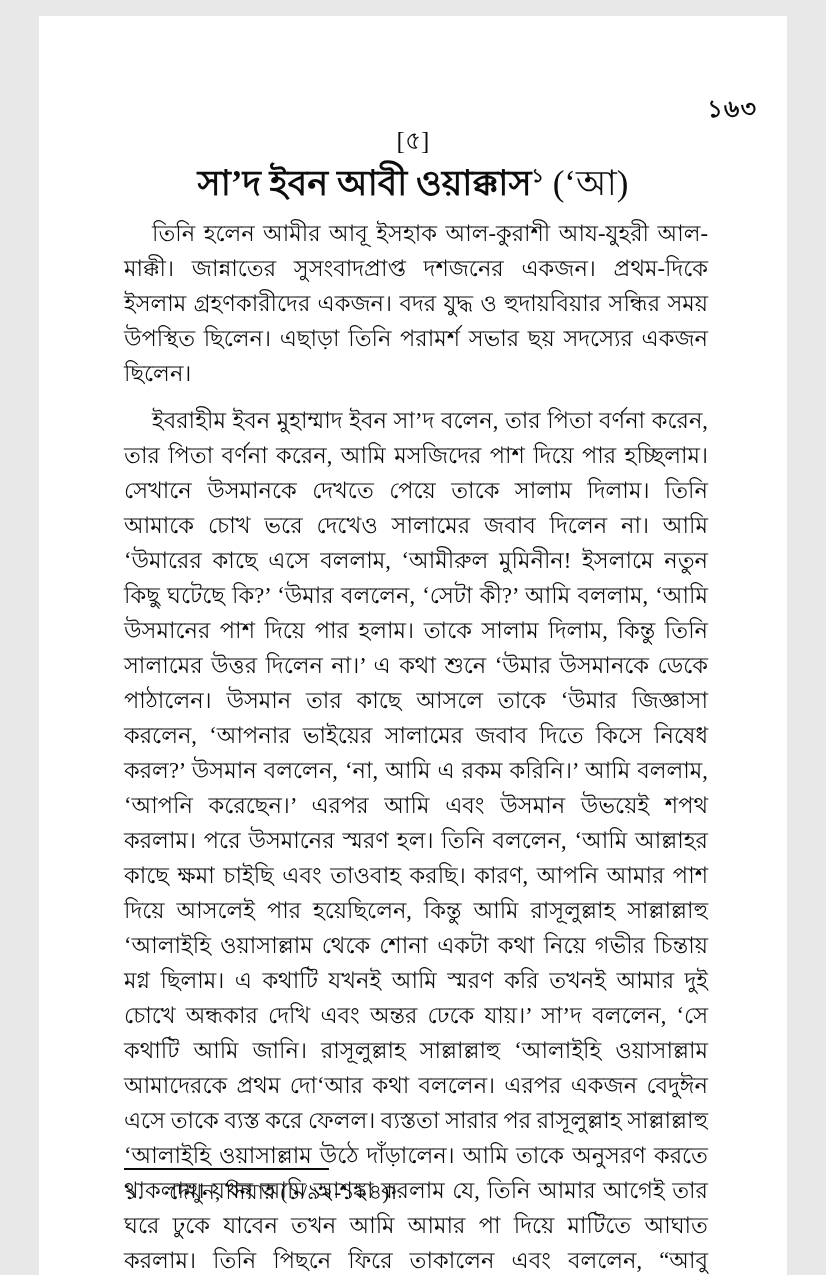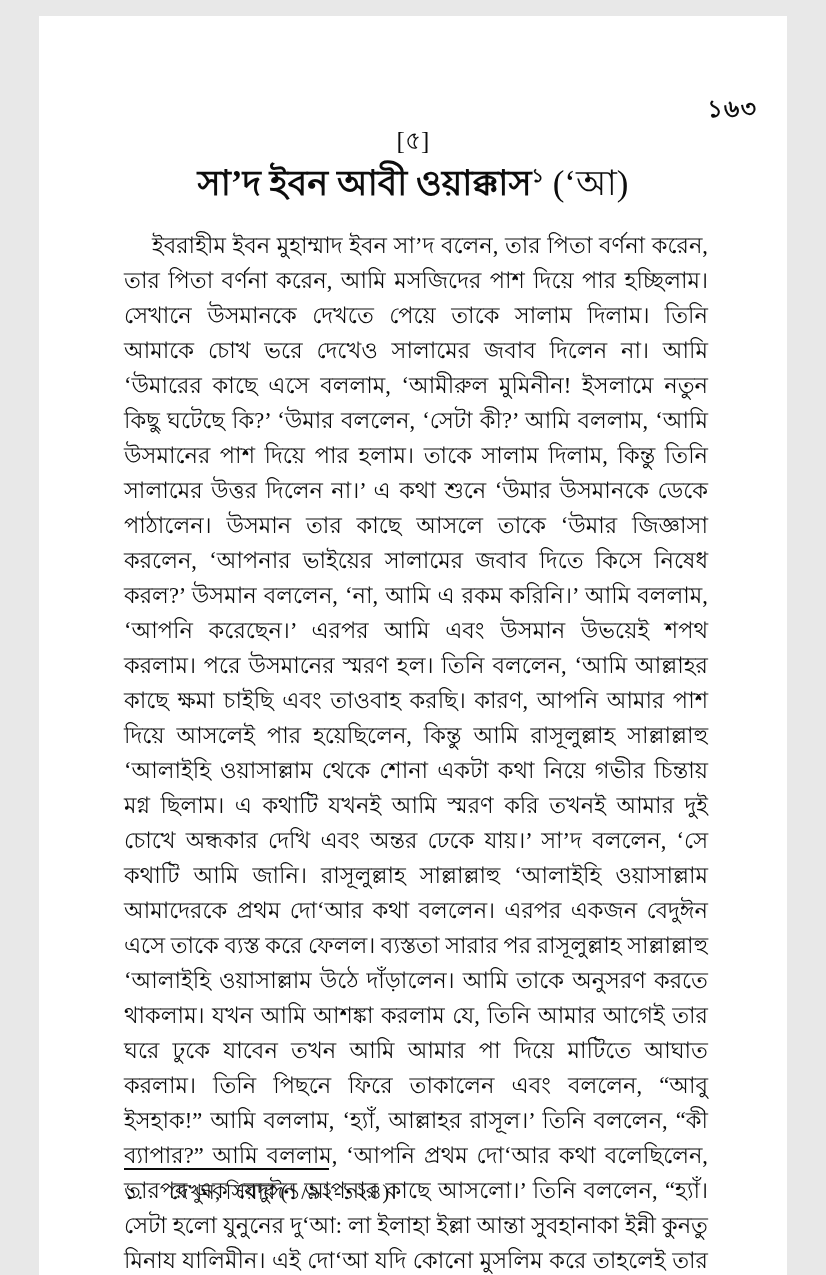--- a/index.html
+++ b/index.html
@@ -100,20 +100,21 @@
 <div class="page">
 
   <div class="page-number">১৬৩</div>
 
   <div class="heading-block">
     <div class="section-marker">[৫]</div>
     <h1 class="title"><span>সা’দ ইবন আবী ওয়াক্কাস</span><sup>১</sup><span class="title-suffix"> (‘আ)</span></h1>
   </div>
 
   <div class="body-text">
+    <p class="para">তিনি হলেন আমীর আবূ ইসহাক আল-কুরাশী আয-যুহরী আল-মাক্কী। জান্নাতের সুসংবাদপ্রাপ্ত দশজনের একজন। প্রথম-দিকে ইসলাম গ্রহণকারীদের একজন। বদর যুদ্ধ ও হুদায়বিয়ার সন্ধির সময় উপস্থিত ছিলেন। এছাড়া তিনি পরামর্শ সভার ছয় সদস্যের একজন ছিলেন।</p>
     <p class="para big-gap">ইবরাহীম ইবন মুহাম্মাদ ইবন সা’দ বলেন, তার পিতা বর্ণনা করেন, তার পিতা বর্ণনা করেন, আমি মসজিদের পাশ দিয়ে পার হচ্ছিলাম। সেখানে উসমানকে দেখতে পেয়ে তাকে সালাম দিলাম। তিনি আমাকে চোখ ভরে দেখেও সালামের জবাব দিলেন না। আমি ‘উমারের কাছে এসে বললাম, ‘আমীরুল মুমিনীন! ইসলামে নতুন কিছু ঘটেছে কি?’ ‘উমার বললেন, ‘সেটা কী?’ আমি বললাম, ‘আমি উসমানের পাশ দিয়ে পার হলাম। তাকে সালাম দিলাম, কিন্তু তিনি সালামের উত্তর দিলেন না।’ এ কথা শুনে ‘উমার উসমানকে ডেকে পাঠালেন। উসমান তার কাছে আসলে তাকে ‘উমার জিজ্ঞাসা করলেন, ‘আপনার ভাইয়ের সালামের জবাব দিতে কিসে নিষেধ করল?’ উসমান বললেন, ‘না, আমি এ রকম করিনি।’ আমি বললাম, ‘আপনি করেছেন।’ এরপর আমি এবং উসমান উভয়েই শপথ করলাম। পরে উসমানের স্মরণ হল। তিনি বললেন, ‘আমি আল্লাহর কাছে ক্ষমা চাইছি এবং তাওবাহ করছি। কারণ, আপনি আমার পাশ দিয়ে আসলেই পার হয়েছিলেন, কিন্তু আমি রাসূলুল্লাহ সাল্লাল্লাহু ‘আলাইহি ওয়াসাল্লাম থেকে শোনা একটা কথা নিয়ে গভীর চিন্তায় মগ্ন ছিলাম। এ কথাটি যখনই আমি স্মরণ করি তখনই আমার দুই চোখে অন্ধকার দেখি এবং অন্তর ঢেকে যায়।’ সা’দ বললেন, ‘সে কথাটি আমি জানি। রাসূলুল্লাহ সাল্লাল্লাহু ‘আলাইহি ওয়াসাল্লাম আমাদেরকে প্রথম দো‘আর কথা বললেন। এরপর একজন বেদুঈন এসে তাকে ব্যস্ত করে ফেলল। ব্যস্ততা সারার পর রাসূলুল্লাহ সাল্লাল্লাহু ‘আলাইহি ওয়াসাল্লাম উঠে দাঁড়ালেন। আমি তাকে অনুসরণ করতে থাকলাম। যখন আমি আশঙ্কা করলাম যে, তিনি আমার আগেই তার ঘরে ঢুকে যাবেন তখন আমি আমার পা দিয়ে মাটিতে আঘাত করলাম। তিনি পিছনে ফিরে তাকালেন এবং বললেন, “আবু ইসহাক!” আমি বললাম, ‘হ্যাঁ, আল্লাহর রাসূল।’ তিনি বললেন, “কী ব্যাপার?” আমি বললাম, ‘আপনি প্রথম দো‘আর কথা বলেছিলেন, তারপর এক বেদুঈন আপনার কাছে আসলো।’ তিনি বললেন, “হ্যাঁ। সেটা হলো যুনুনের দু‘আ: লা ইলাহা ইল্লা আন্তা সুবহানাকা ইন্নী কুনতু মিনায যালিমীন। এই দো‘আ যদি কোনো মুসলিম করে তাহলেই তার ডাকে সাড়া দেয়া হয়।”</p>
   </div>
 
   <div class="footnote-area">
     <div class="footnote-rule"></div>
     <div class="footnote">
       <span class="fn-num">১.</span>
       <span class="fn-text">দেখুন, সিয়ার (১/৯২-১২৪)।</span>
     </div>
   </div>

